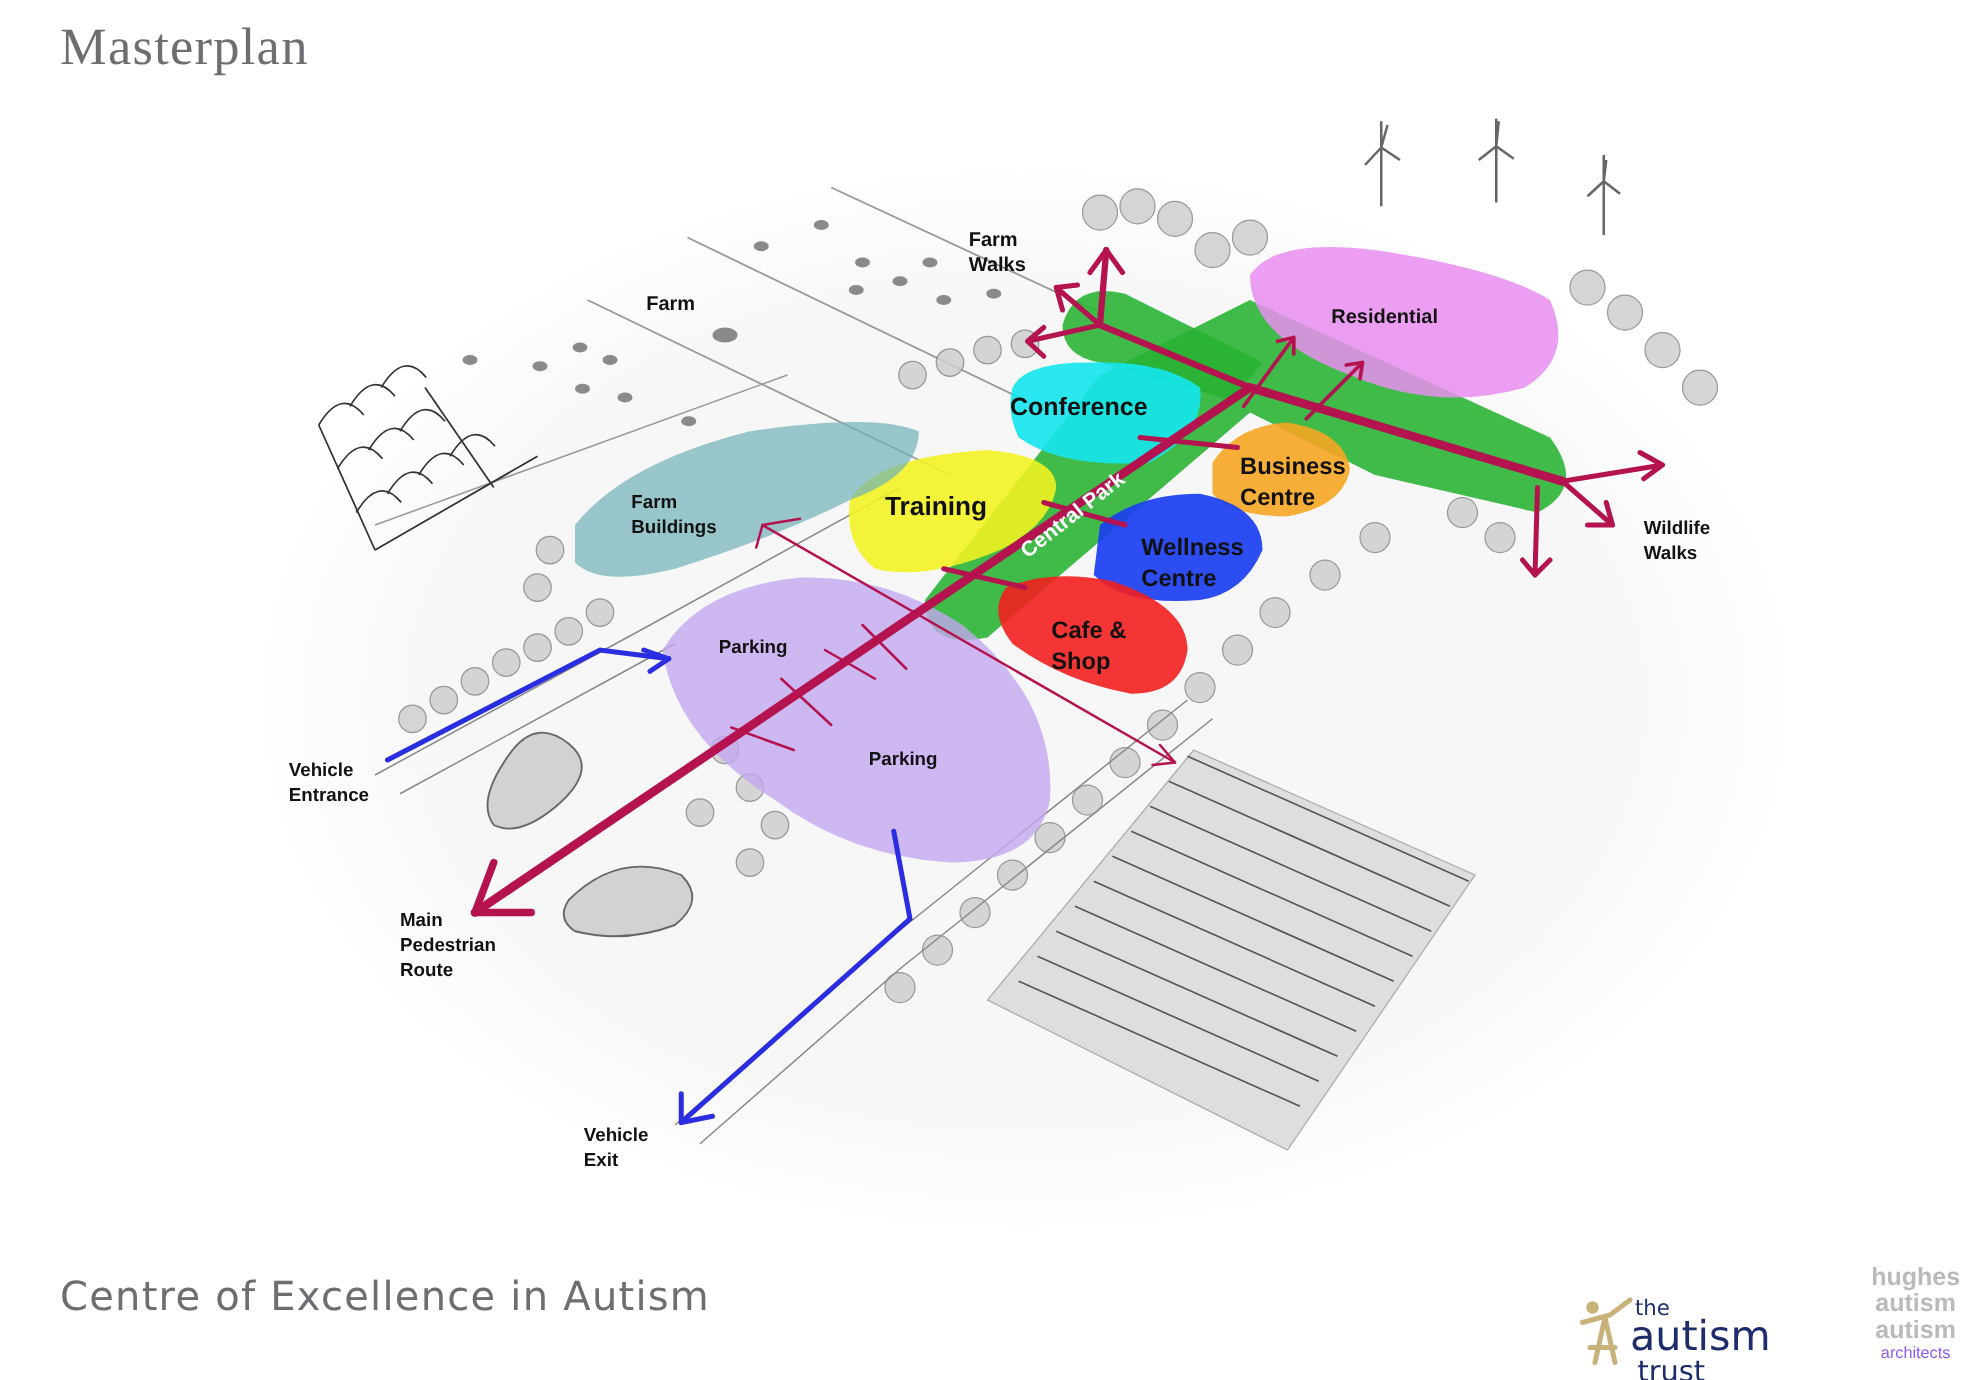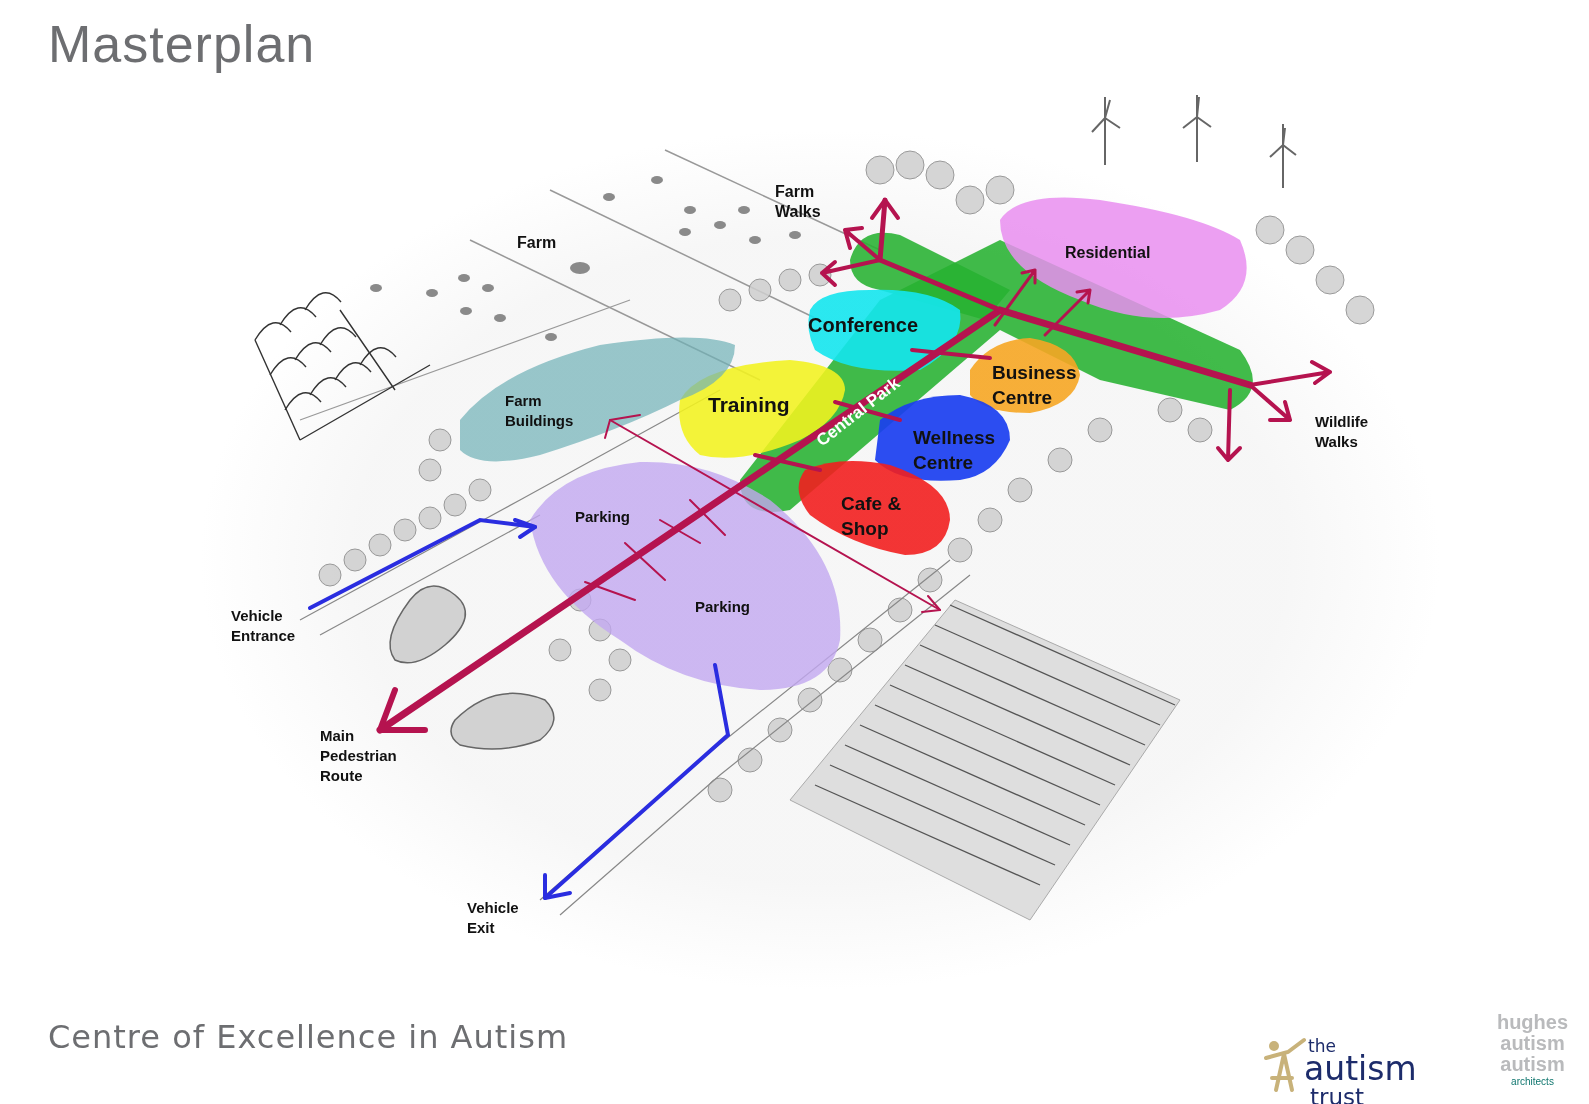--- a/index.html
+++ b/index.html
@@ -1,28 +1,28 @@
 <!DOCTYPE html>
 <html><head>
 <meta charset="utf-8">
 <style>
   html, body { margin: 0; padding: 0; background: #ffffff; }
   body { width: 1589px; height: 1104px; position: relative; overflow: hidden;
          font-family: "DejaVu Sans", "Liberation Sans", sans-serif; }
-  .page-title { position: absolute; left: 48px; top: 14px; font-size: 52px; color: #6d6e71;
-                font-family: Liberation Sans, sans-serif; letter-spacing: 1px; font-weight: normal; }
+  .page-title { position: absolute; left: 48px; top: 14px; font-size: 42px; color: #6d6e71;
+                font-family: Liberation Serif, serif; letter-spacing: 1px; font-weight: normal; }
   .footer-title { position: absolute; left: 48px; top: 1018px; font-size: 32px; color: #6d6e71;
                   font-family: "DejaVu Sans", sans-serif; letter-spacing: 1px; }
   #diagram { position: absolute; left: 0; top: 0; width: 1589px; height: 1104px; }
   .lbl { font-family: "Liberation Sans", sans-serif; font-weight: bold; fill: #111; }
   .logo-autism { position: absolute; left: 1262px; top: 1032px; width: 190px; height: 80px; }
   .logo-hjf { position: absolute; left: 1480px; top: 1012px; width: 105px; text-align: center;
               font-family: "Liberation Sans", sans-serif; font-weight: bold; color: #b9babc;
               line-height: 21px; font-size: 20px; }
-  .logo-hjf .arch { font-weight: normal; font-size: 10px; line-height: 14px; color: #0f766e; }
+  .logo-hjf .arch { font-weight: normal; font-size: 13px; line-height: 14px; color: #8b5cf6; }
 </style>
 </head>
 <body>
 
 <div class="page-title">Masterplan</div>
 
 <svg id="diagram" viewBox="0 0 1589 1104" xmlns="http://www.w3.org/2000/svg">
   <defs>
     <radialGradient id="fade" cx="0.5" cy="0.5" r="0.5">
       <stop offset="0.75" stop-color="#f3f3f3"></stop>

